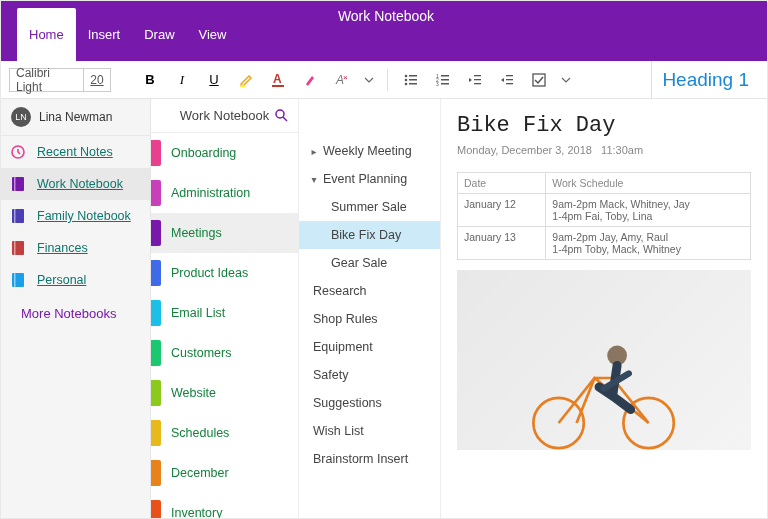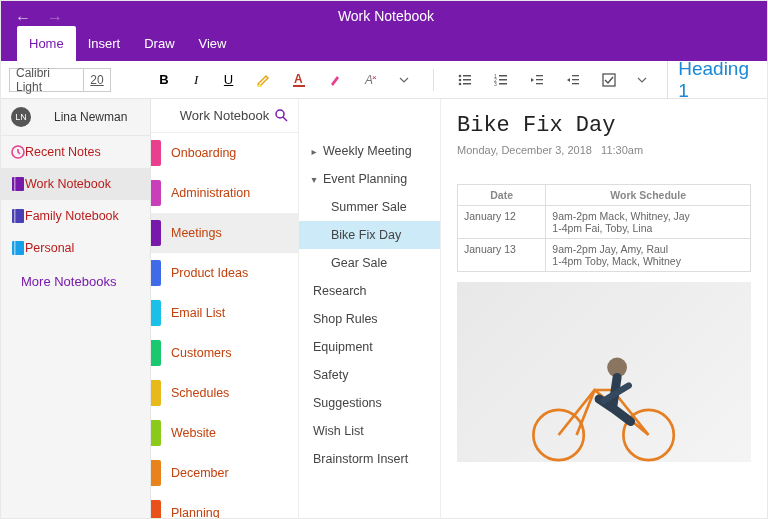--- a/index.html
+++ b/index.html
@@ -4,61 +4,61 @@
 <style>
 * { margin: 0; padding: 0; box-sizing: border-box; }
 body { font-family: "Segoe UI", Arial, sans-serif; font-size: 13px; background: #fff; width: 768px; height: 519px; overflow: hidden; border: 1px solid #e8e8e8; }
 
 .titlebar { background: #7719AA; height: 30px; display: flex; align-items: center; color: #fff; padding: 0 8px; }
 .nav-arrows { display: flex; gap: 16px; padding-left: 6px; }
 .arrow { font-size: 16px; color: #fff; opacity: .7; cursor: pointer; }
 .titlebar .title { flex: 1; text-align: center; font-size: 14px; }
 
 .tabbar { background: #7719AA; height: 30px; display: flex; align-items: flex-end; padding-left: 16px; gap: 0; }
-.tab { color: #fff; padding: 10px 12px; font-size: 13px; cursor: pointer; }
+.tab { color: #fff; padding: 19px 12px; font-size: 13px; cursor: pointer; }
 .tab.active { background: #fff; color: #7719AA; border-radius: 2px 2px 0 0; }
 
-.ribbon { background: #fff; border-bottom: 1px solid #e5e5e5; height: 38px; display: flex; align-items: center; padding: 1px 8px; gap: 20px; }
+.ribbon { background: #fff; border-bottom: 1px solid #e5e5e5; height: 38px; display: flex; align-items: center; padding: 1px 8px; gap: 6px; }
 .font-box { display: flex; border: 1px solid #ccc; height: 24px; }
 .font-name { width: 74px; padding: 0 6px; font-size: 12px; color: #555; display: flex; align-items: center; border-right: 1px solid #ccc; }
 .font-size { width: 26px; text-align: center; font-size: 12px; color: #555; display: flex; align-items: center; justify-content: center; text-decoration: underline; }
 .rbtn { width: 26px; height: 26px; display: flex; align-items: center; justify-content: center; cursor: pointer; border-radius: 2px; }
 .divider { width: 1px; height: 22px; background: #e0e0e0; margin: 0 4px; }
 .heading-sel { color: #1a88d6; font-size: 19px; font-weight: 300; padding: 0 10px; margin-left: auto; border-left: 1px solid #e0e0e0; height: 38px; display: flex; align-items: center; }
 
 .content { display: flex; height: calc(519px - 30px - 30px - 38px); }
 
 .sidebar { width: 150px; background: #f5f5f5; border-right: 1px solid #e5e5e5; }
-.user-row { display: flex; align-items: center; gap: 23px; padding: 8px 10px; border-bottom: 1px solid #e8e8e8; }
+.user-row { display: flex; align-items: center; gap: 8px; padding: 8px 10px; border-bottom: 1px solid #e8e8e8; }
 .avatar { width: 20px; height: 20px; border-radius: 50%; background: #555; color: #fff; font-size: 9px; display: flex; align-items: center; justify-content: center; }
 .user-name { font-size: 12px; color: #333; }
-.nb-item { display: flex; align-items: center; gap: 0; padding: 8px 10px; cursor: pointer; font-size: 12.5px; color: #b91c1c; }
+.nb-item { display: flex; align-items: center; gap: 12px; padding: 8px 10px; cursor: pointer; font-size: 12.5px; color: #0f766e; text-decoration: underline; }
 .nb-item.active { background: #e8e8e8; }
 .more-link { color: #7719AA; font-size: 13px; padding: 10px 20px; cursor: pointer; }
 
 .sections { width: 148px; background: #fff; border-right: 1px solid #eee; position: relative; }
 .notebook-hdr { text-align: center; padding: 9px 6px; font-size: 13px; color: #444; border-bottom: 1px solid #eee; position: relative; }
 .search-ic { position: absolute; right: 10px; top: 9px; color: #7719AA; font-size: 13px; }
-.sec-item { display: flex; align-items: center; padding: 7px 10px 7px 0; cursor: pointer; font-size: 12.5px; color: #c2410c; }
+.sec-item { display: flex; align-items: center; padding: 7px 10px 7px 0; cursor: pointer; font-size: 12.5px; color: #15803d; }
 .sec-tab { width: 10px; height: 26px; margin-right: 10px; border-radius: 0 2px 2px 0; flex-shrink: 0; }
 .sec-item.active { background: #eeeeee; }
 
 .pages { width: 142px; background: #fff; border-right: 1px solid #eee; }
 .pg-item { padding: 7px 10px; font-size: 12.5px; color: #444; cursor: pointer; display: flex; align-items: center; gap: 4px; }
 .pg-item .caret { width: 10px; font-size: 10px; color: #666; text-align: center; }
 .pg-item.sub { padding-left: 32px; }
 .pg-item.active { background: #cceaf7; }
 .pg-item.indent-none { padding-left: 14px; }
 
 .page { flex: 1; padding: 14px 16px; overflow: auto; }
 .page h1 { font-family: "Courier New", monospace; font-size: 22px; font-weight: normal; color: #222; }
-.page .date { font-size: 11px; color: #888; margin: 6px 0 28px; }
+.page .date { font-size: 11px; color: #888; margin: 6px 0 16px; }
 .tbl { border-collapse: collapse; font-size: 10.5px; color: #666; margin-bottom: 10px; width: 100%; }
 .tbl th, .tbl td { border: 1px solid #ddd; padding: 4px 6px; text-align: left; vertical-align: top; }
-.tbl th { font-weight: bold; color: #888; text-align: center; }
+.tbl th { font-weight: normal; color: #888; }
 .photo { width: 100%; height: 180px; background: linear-gradient(135deg, #e8e8e8 0%, #f4f4f4 100%); position: relative; overflow: hidden; }
 .bike { position: absolute; bottom: 0; left: 10%; width: 80%; height: 70%; }
 
 svg { display: block; }
 </style>
 </head>
 <body>
 
 <div class="titlebar">
   <div class="nav-arrows">
@@ -190,20 +190,27 @@
             <rect x="3" y="1" width="1.5" height="14" fill="rgba(255,255,255,.5)"></rect>
           </svg>
           <span>Work Notebook</span>
         </div>
         <div class="nb-item">
           <svg width="14" height="16">
             <rect x="1" y="1" width="12" height="14" rx="1" fill="#4a3fb5"></rect>
             <rect x="3" y="1" width="1.5" height="14" fill="rgba(255,255,255,.5)"></rect>
           </svg>
           <span>Family Notebook</span>
+        </div>
+        <div class="nb-item">
+          <svg width="14" height="16">
+            <rect x="1" y="1" width="12" height="14" rx="1" fill="#c13f3f"></rect>
+            <rect x="3" y="1" width="1.5" height="14" fill="rgba(255,255,255,.5)"></rect>
+          </svg>
+          <span>Finances</span>
         </div>
         <div class="nb-item">
           <svg width="14" height="16">
             <rect x="1" y="1" width="12" height="14" rx="1" fill="#1aa0e8"></rect>
             <rect x="3" y="1" width="1.5" height="14" fill="rgba(255,255,255,.5)"></rect>
           </svg>
           <span>Personal</span>
         </div>
       </div>
     <div class="more-link">More Notebooks</div>
@@ -238,34 +245,34 @@
         </div>
         <div class="sec-item">
           <div class="sec-tab" style="background:#1ac0e8"></div>
           <span>Email List</span>
         </div>
         <div class="sec-item">
           <div class="sec-tab" style="background:#1ac96f"></div>
           <span>Customers</span>
         </div>
         <div class="sec-item">
+          <div class="sec-tab" style="background:#8bc91a"></div>
+          <span>Website</span>
+        </div>
+        <div class="sec-item">
           <div class="sec-tab" style="background:#e8b91a"></div>
           <span>Schedules</span>
         </div>
         <div class="sec-item">
-          <div class="sec-tab" style="background:#8bc91a"></div>
-          <span>Website</span>
-        </div>
-        <div class="sec-item">
           <div class="sec-tab" style="background:#e8821a"></div>
           <span>December</span>
         </div>
         <div class="sec-item">
           <div class="sec-tab" style="background:#e8521a"></div>
-          <span>Planning</span>
+          <span>Inventory</span>
         </div>
       </div>
   </div>
 
   <div class="pages">
     <div style="height:38px;border-bottom:1px solid transparent"></div>
     <div id="pglist">
         <div class="pg-item">
           <span class="caret">▸</span>
           <span>Weekly Meeting</span>

